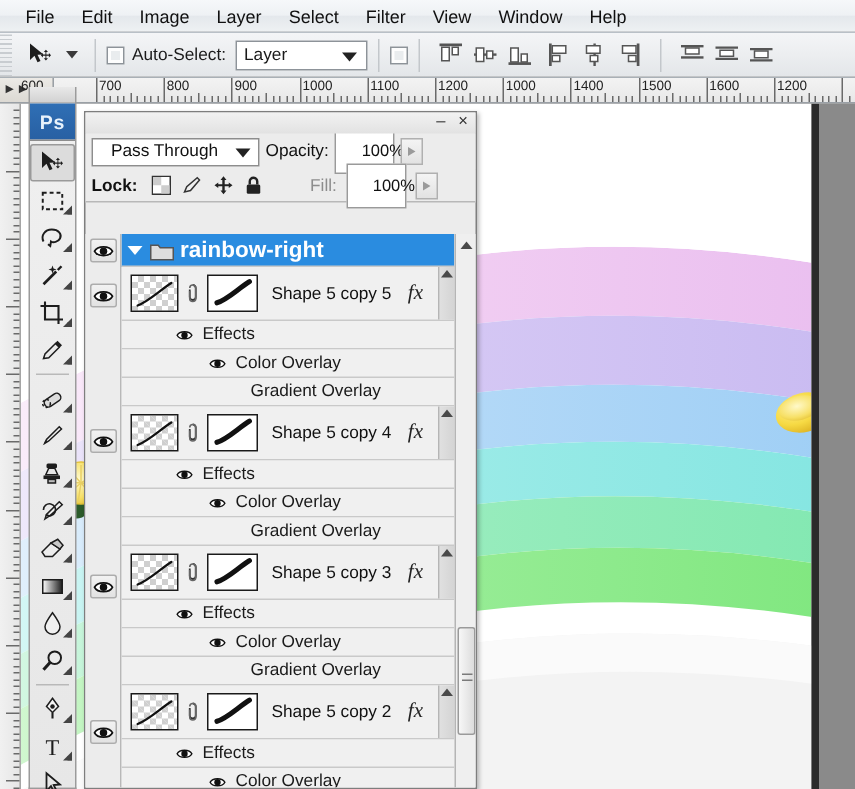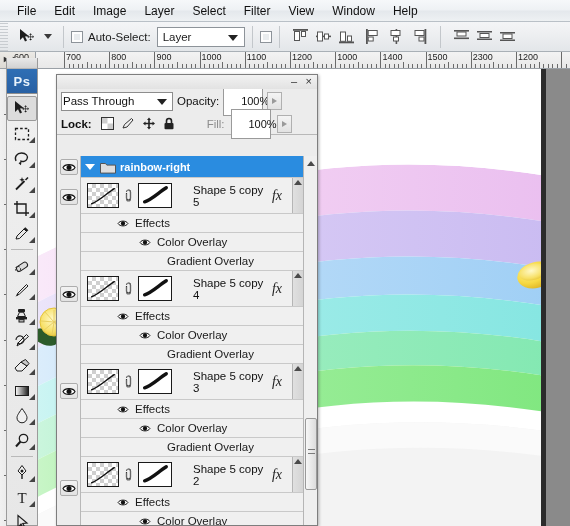--- a/index.html
+++ b/index.html
@@ -91,21 +91,21 @@
   .rainbow-wrap { position:absolute; left:0; top:0; width:527px; height:457px; overflow:hidden; }
   .canvas-right-edge {
     position:absolute; left:527px; top:0; width:5px; height:457px; background:#2b2b2b;
   }
   .canvas-gray-gutter {
     position:absolute; left:532px; top:0; width:24px; height:457px; background:#8a8a8a;
   }
 
   
   .toolbar {
-    position: absolute; left: 6px; top: 58px; width: 32px; height: 468px;
+    position: absolute; left: 19px; top: 58px; width: 32px; height: 468px;
     background: linear-gradient(to bottom,#f0f0f0,#e7e7e7);
     border: 1px solid #9b9b9b; border-top: none;
   }
   .tb-handle {
     height: 11px; background: linear-gradient(to bottom,#e9e9e9,#d2d2d2);
     border-bottom: 1px solid #b5b5b5;
   }
   .tb-logo {
     height: 25px; background: linear-gradient(to bottom,#2f6fb5,#2860a3);
     display:flex; align-items:center; justify-content:center;
@@ -156,21 +156,21 @@
   .panel-menu .cr { width:0;height:0;border-left:4px solid transparent;border-right:4px solid transparent;border-top:5px solid #333; }
   .panel-menu .bars { display:flex; flex-direction:column; gap:2px; }
   .panel-menu .bars i { display:block; width: 10px; height: 1.5px; background: #333; }
 
   .blendrow {
     height: 24px; display:flex; align-items:center; padding: 0 4px;
     background: #ececec; gap: 4px;
   }
   .blend-select {
     width: 112px; height: 19px; border: 1px solid #8d8d8d; background:#fff;
-    display:flex; align-items:center; padding-left: 1px; font-size:11.5px; color:#111;
+    display:flex; align-items:center; padding-left: 12px; font-size:11.5px; color:#111;
     position:relative;
   }
   .blend-select .dd { position:absolute; right:5px; top:6px; width:0;height:0;
     border-left:5px solid transparent;border-right:5px solid transparent;border-top:6px solid #222; }
   .minilabel { font-size: 11.5px; color:#111; }
   .numbox {
     height: 30px; border: 1px solid #9a9a9a; background:#fff; width: 40px;
     display:flex; align-items:center; justify-content:center; font-size:11px; color:#111;padding-left:24px;
   }
   .spinbtn {
@@ -192,21 +192,21 @@
   .eyecol {
     position:absolute; left:0; top:0; width: 24px; bottom: 0;
     background: #ececec; border-right: 1px solid #b8b8b8;
   }
   .rows { position:absolute; left: 24px; right: 14px; top: 0; bottom: 0; overflow: hidden; }
 
   .row { position: relative; background: #f0f0f0; border-bottom: 1px solid #c9c9c9; }
   .row.group {
     height: 22px; background: #2a8ce0; display:flex; align-items:center; gap: 5px; padding-left: 4px;
   }
-  .row.group .gname { color: #ffffff; font-weight: bold; font-size: 11px; }
+  .row.group .gname { color: #ffffff; font-weight: bold; font-size: 15px; }
   .row.layer { height: 36px; display:flex; align-items:center; gap: 5px; padding-left: 6px; }
   .row.sub { height: 19px; display:flex; align-items:center; font-size: 11.5px; color:#1a1a1a; }
   .row.sub.effects { padding-left: 36px; }
   .row.sub.fx { padding-left: 58px; }
   .row.sub .sublabel { margin-left: 6px; }
   .row.sub.fx.noeye { padding-left: 80px; }
 
   .thumb-layer {
     width: 32px; height: 25px; border: 1px solid #1a1a1a; position: relative; overflow:hidden;
     background-color: #ffffff;
@@ -214,21 +214,21 @@
       linear-gradient(45deg,#cfcfcf 25%,transparent 25%,transparent 75%,#cfcfcf 75%),
       linear-gradient(45deg,#cfcfcf 25%,transparent 25%,transparent 75%,#cfcfcf 75%);
     background-size: 8px 8px; background-position: 0 0, 4px 4px;
   }
   .thumb-mask {
     width: 34px; height: 25px; border: 1px solid #1a1a1a; background: #ffffff;
     position: relative; overflow: hidden;
   }
   .stroke-svg { position:absolute; inset:0; }
   .linkicon { width: 9px; height: 18px; display:flex; align-items:center; justify-content:center; }
-  .lname { font-size: 11.5px; color: #111; margin-left: 16px; flex: 1; }
+  .lname { font-size: 11.5px; color: #111; margin-left: 4px; flex: 1; }
   .fxmark { font-family: "Liberation Serif", serif; font-style: italic; font-size: 14px; color:#222; margin-right: 5px; }
   .rowscroll-stub {
     width: 11px; align-self: stretch; background: linear-gradient(to right,#e0e0e0,#d4d4d4);
     border-left: 1px solid #b5b5b5; display:flex; align-items:flex-start; justify-content:center; padding-top:2px;
   }
   .upcaret { width:0;height:0;border-left:4px solid transparent;border-right:4px solid transparent;border-bottom:5px solid #4a4a4a; }
 
   .vscroll {
     position:absolute; right: 0; top: 0; width: 14px; bottom: 0;
     background: #efefef; border-left: 1px solid #b5b5b5;
@@ -582,21 +582,21 @@
       <div class="ruler-tick" style="left: 434.8px; height: 16px;"></div>
       <div class="ruler-tick" style="left: 439.32px; height: 4px;"></div>
       <div class="ruler-tick" style="left: 443.84px; height: 4px;"></div>
       <div class="ruler-tick" style="left: 448.36px; height: 4px;"></div>
       <div class="ruler-tick" style="left: 452.88px; height: 4px;"></div>
       <div class="ruler-tick" style="left: 457.4px; height: 6px;"></div>
       <div class="ruler-tick" style="left: 461.92px; height: 4px;"></div>
       <div class="ruler-tick" style="left: 466.44px; height: 4px;"></div>
       <div class="ruler-tick" style="left: 470.96px; height: 4px;"></div>
       <div class="ruler-tick" style="left: 475.48px; height: 4px;"></div>
-      <div class="ruler-num" style="left: 434.8px;">2300</div>
+      <div class="ruler-num" style="left: 434.8px;">1600</div>
       <div class="ruler-tick" style="left: 480px; height: 16px;"></div>
       <div class="ruler-tick" style="left: 484.52px; height: 4px;"></div>
       <div class="ruler-tick" style="left: 489.04px; height: 4px;"></div>
       <div class="ruler-tick" style="left: 493.56px; height: 4px;"></div>
       <div class="ruler-tick" style="left: 498.08px; height: 4px;"></div>
       <div class="ruler-tick" style="left: 502.6px; height: 6px;"></div>
       <div class="ruler-tick" style="left: 507.12px; height: 4px;"></div>
       <div class="ruler-tick" style="left: 511.64px; height: 4px;"></div>
       <div class="ruler-tick" style="left: 516.16px; height: 4px;"></div>
       <div class="ruler-tick" style="left: 520.68px; height: 4px;"></div>

